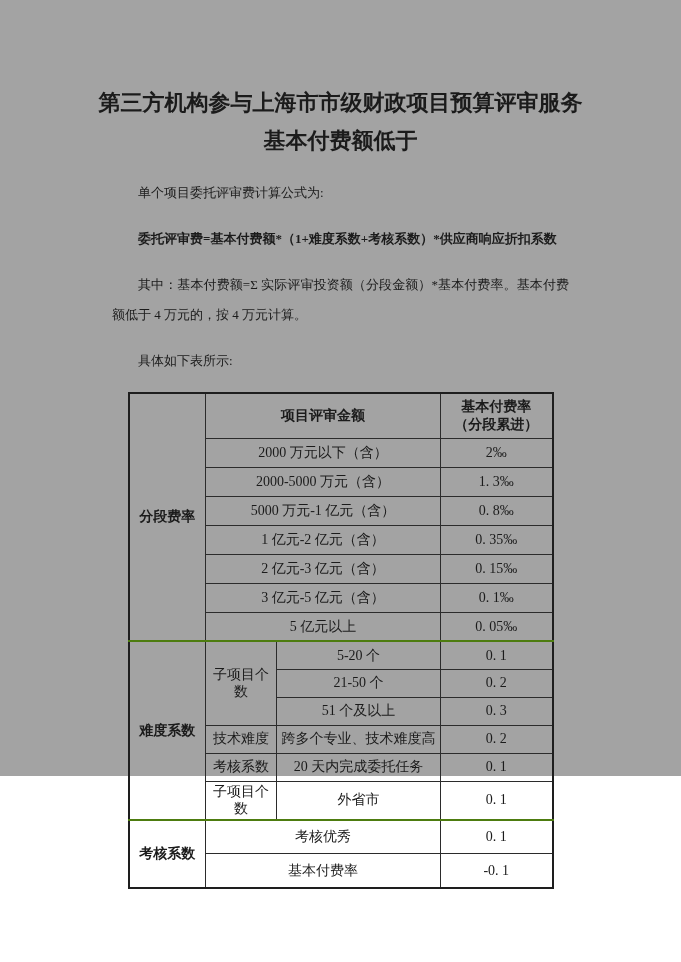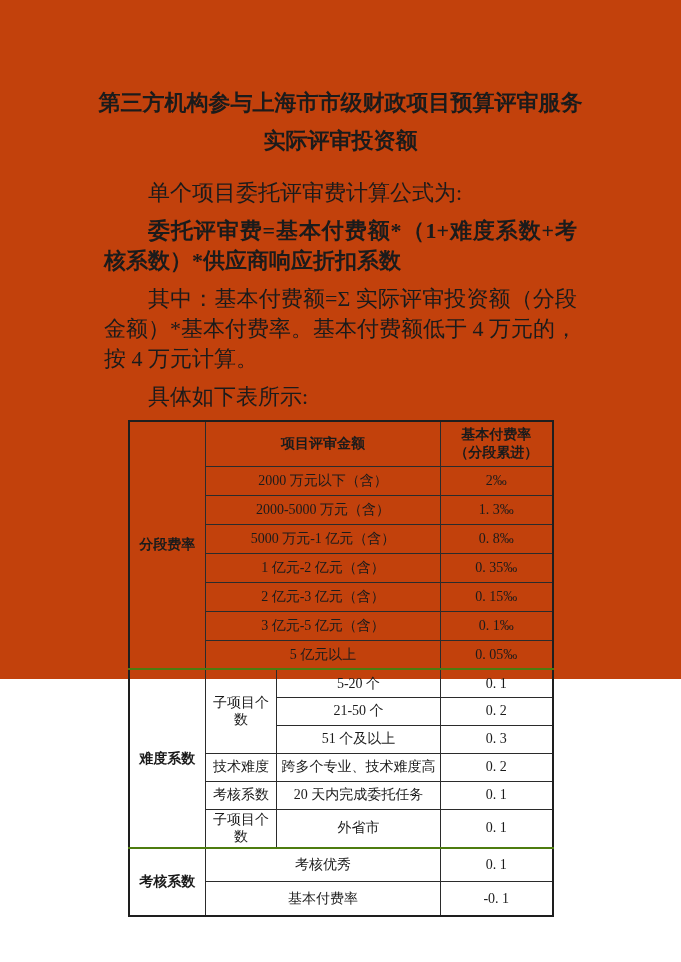--- a/index.html
+++ b/index.html
@@ -10,37 +10,37 @@
   body {
     width: 681px;
     height: 962px;
     font-family: "Liberation Serif", "DejaVu Serif", serif;
     color: #1b1b1b;
     overflow: hidden;
   }
   .page {
     box-sizing: border-box;
     width: 681px;
-    height: 679px;
+    height: 776px;
     padding: 84px 96px 0 96px;
-    background: #c2410c;
+    background: #a3a3a3;
   }
   .doc-title {
     text-align: center;
     font-weight: bold;
     font-size: 22px;
     line-height: 38px;
     margin: 0 0 18px 0;
   }
   .para {
-    font-size: 22px;
+    font-size: 13px;
     line-height: 30px;
     text-indent: 2em;
     text-align: justify;
-    margin: 8px;
+    margin: 16px;
   }
   .para.bold {
     font-weight: bold;
   }
   .table-caption {
     text-align: center;
     font-weight: bold;
     font-size: 18px;
     line-height: 22px;
     margin: 12px 0 5px 0;
@@ -80,21 +80,21 @@
     font-size: 13.5px;
   }
 </style>
 </head>
 <body>
 
 <div class="page">
 
   <h1 class="doc-title">
     <div>第三方机构参与上海市市级财政项目预算评审服务</div>
-    <div>实际评审投资额</div>
+    <div>基本付费额低于</div>
   </h1>
 
   <p class="para">单个项目委托评审费计算公式为:</p>
   <p class="para bold">委托评审费=基本付费额*（1+难度系数+考核系数）*供应商响应折扣系数</p>
   <p class="para">其中：基本付费额=Σ 实际评审投资额（分段金额）*基本付费率。基本付费额低于 4 万元的，按 4 万元计算。</p>
   <p class="para">具体如下表所示:</p>
 
 
   <table class="fee-table">
     <colgroup>

